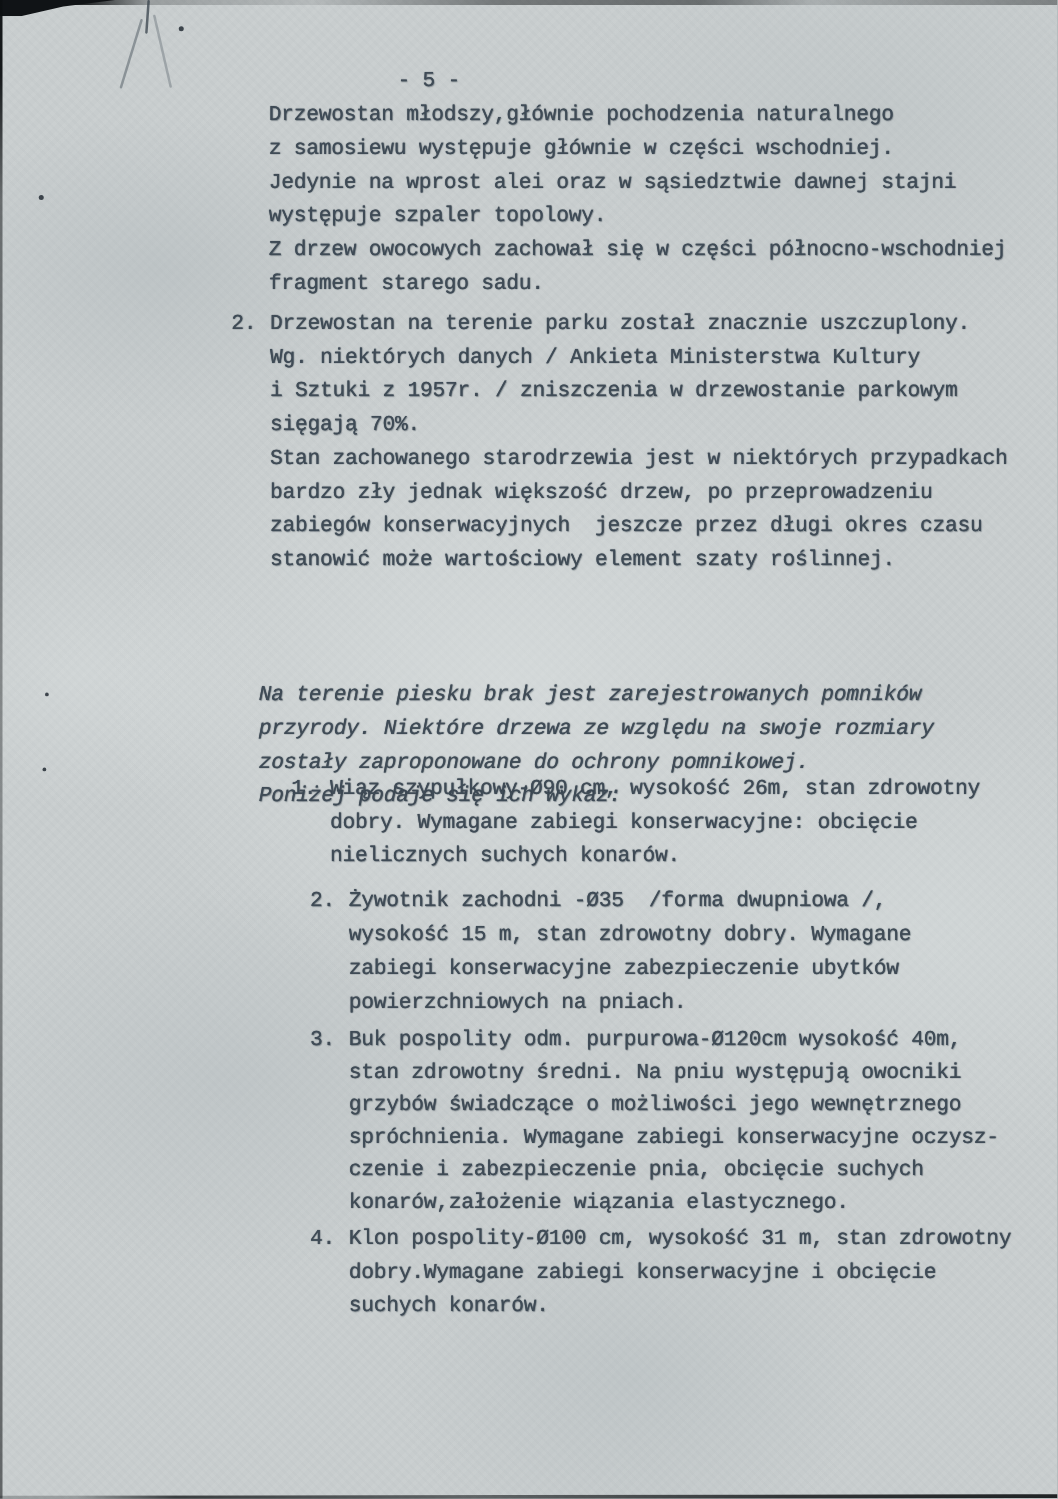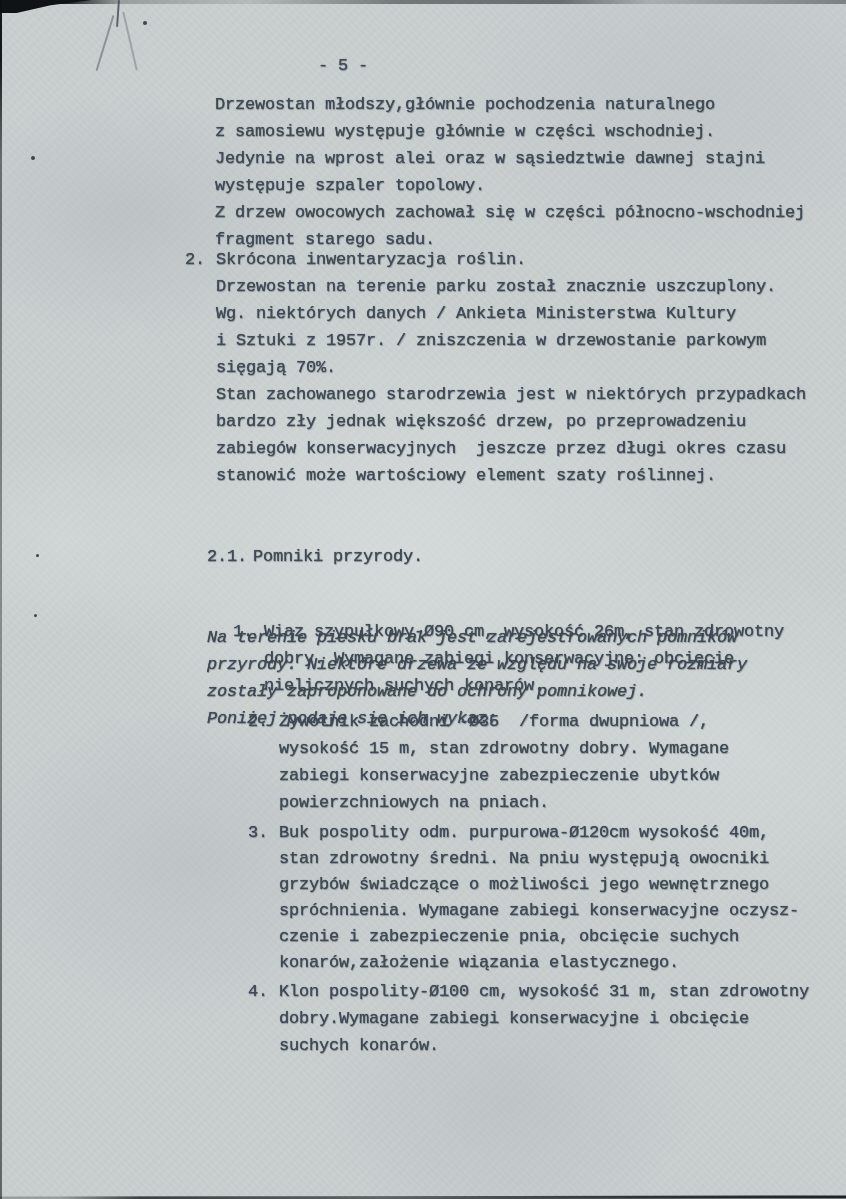--- a/index.html
+++ b/index.html
@@ -76,44 +76,40 @@
   <div class="art pencil pencil-left"></div>
   <div class="art pencil pencil-right"></div>
   <div class="art pencil pencil-tick"></div>
   <div class="art speck s1"></div>
   <div class="art speck s2"></div>
   <div class="art speck s3"></div>
   <div class="art speck s4"></div>
 
   <div class="txt" style="left:318px;top:52px;">- 5 -</div>
 
-  <div class="txt" style="left:215px;top:79px;margin-top:12px;">Drzewostan młodszy,głównie pochodzenia naturalnego
+  <div class="txt" style="left:215px;top:79px;">Drzewostan młodszy,głównie pochodzenia naturalnego
 z samosiewu występuje głównie w części wschodniej.
 Jedynie na wprost alei oraz w sąsiedztwie dawnej stajni
 występuje szpaler topolowy.
 Z drzew owocowych zachował się w części północno-wschodniej
 fragment starego sadu.</div>
 
   <div class="txt hang" style="left:185px;top:246px;">
     <span class="marker m30">2.</span>
-    <span><span style="display:block">Skrócona inwentaryzacja roślin.</span><span style="display:block">Drzewostan na terenie parku został znacznie uszczuplony.
+    <span><span style="display:block">Drzewostan na terenie parku został znacznie uszczuplony.
 Wg. niektórych danych / Ankieta Ministerstwa Kultury
 i Sztuki z 1957r. / zniszczenia w drzewostanie parkowym
 sięgają 70%.
 Stan zachowanego starodrzewia jest w niektórych przypadkach
 bardzo zły jednak większość drzew, po przeprowadzeniu
 zabiegów konserwacyjnych  jeszcze przez długi okres czasu
 stanowić może wartościowy element szaty roślinnej.</span></span>
   </div>
 
   <div class="txt sec21" style="left:207px;top:489px;">
-    <div class="hang">
-      <span class="marker m45">2.1.</span>
-      <span>Pomniki przyrody.</span>
-    </div>
     <div class="body-lines">Na terenie piesku brak jest zarejestrowanych pomników
 przyrody. Niektóre drzewa ze względu na swoje rozmiary
 zostały zaproponowane do ochrony pomnikowej.
 Poniżej podaje się ich wykaz:</div>
   </div>
 
   <div class="txt hang" style="left:233px;top:618px;">
     <span class="marker m30">1.</span>
     <span>Wiąz szypułkowy-Ø90 cm, wysokość 26m, stan zdrowotny
 dobry. Wymagane zabiegi konserwacyjne: obcięcie

